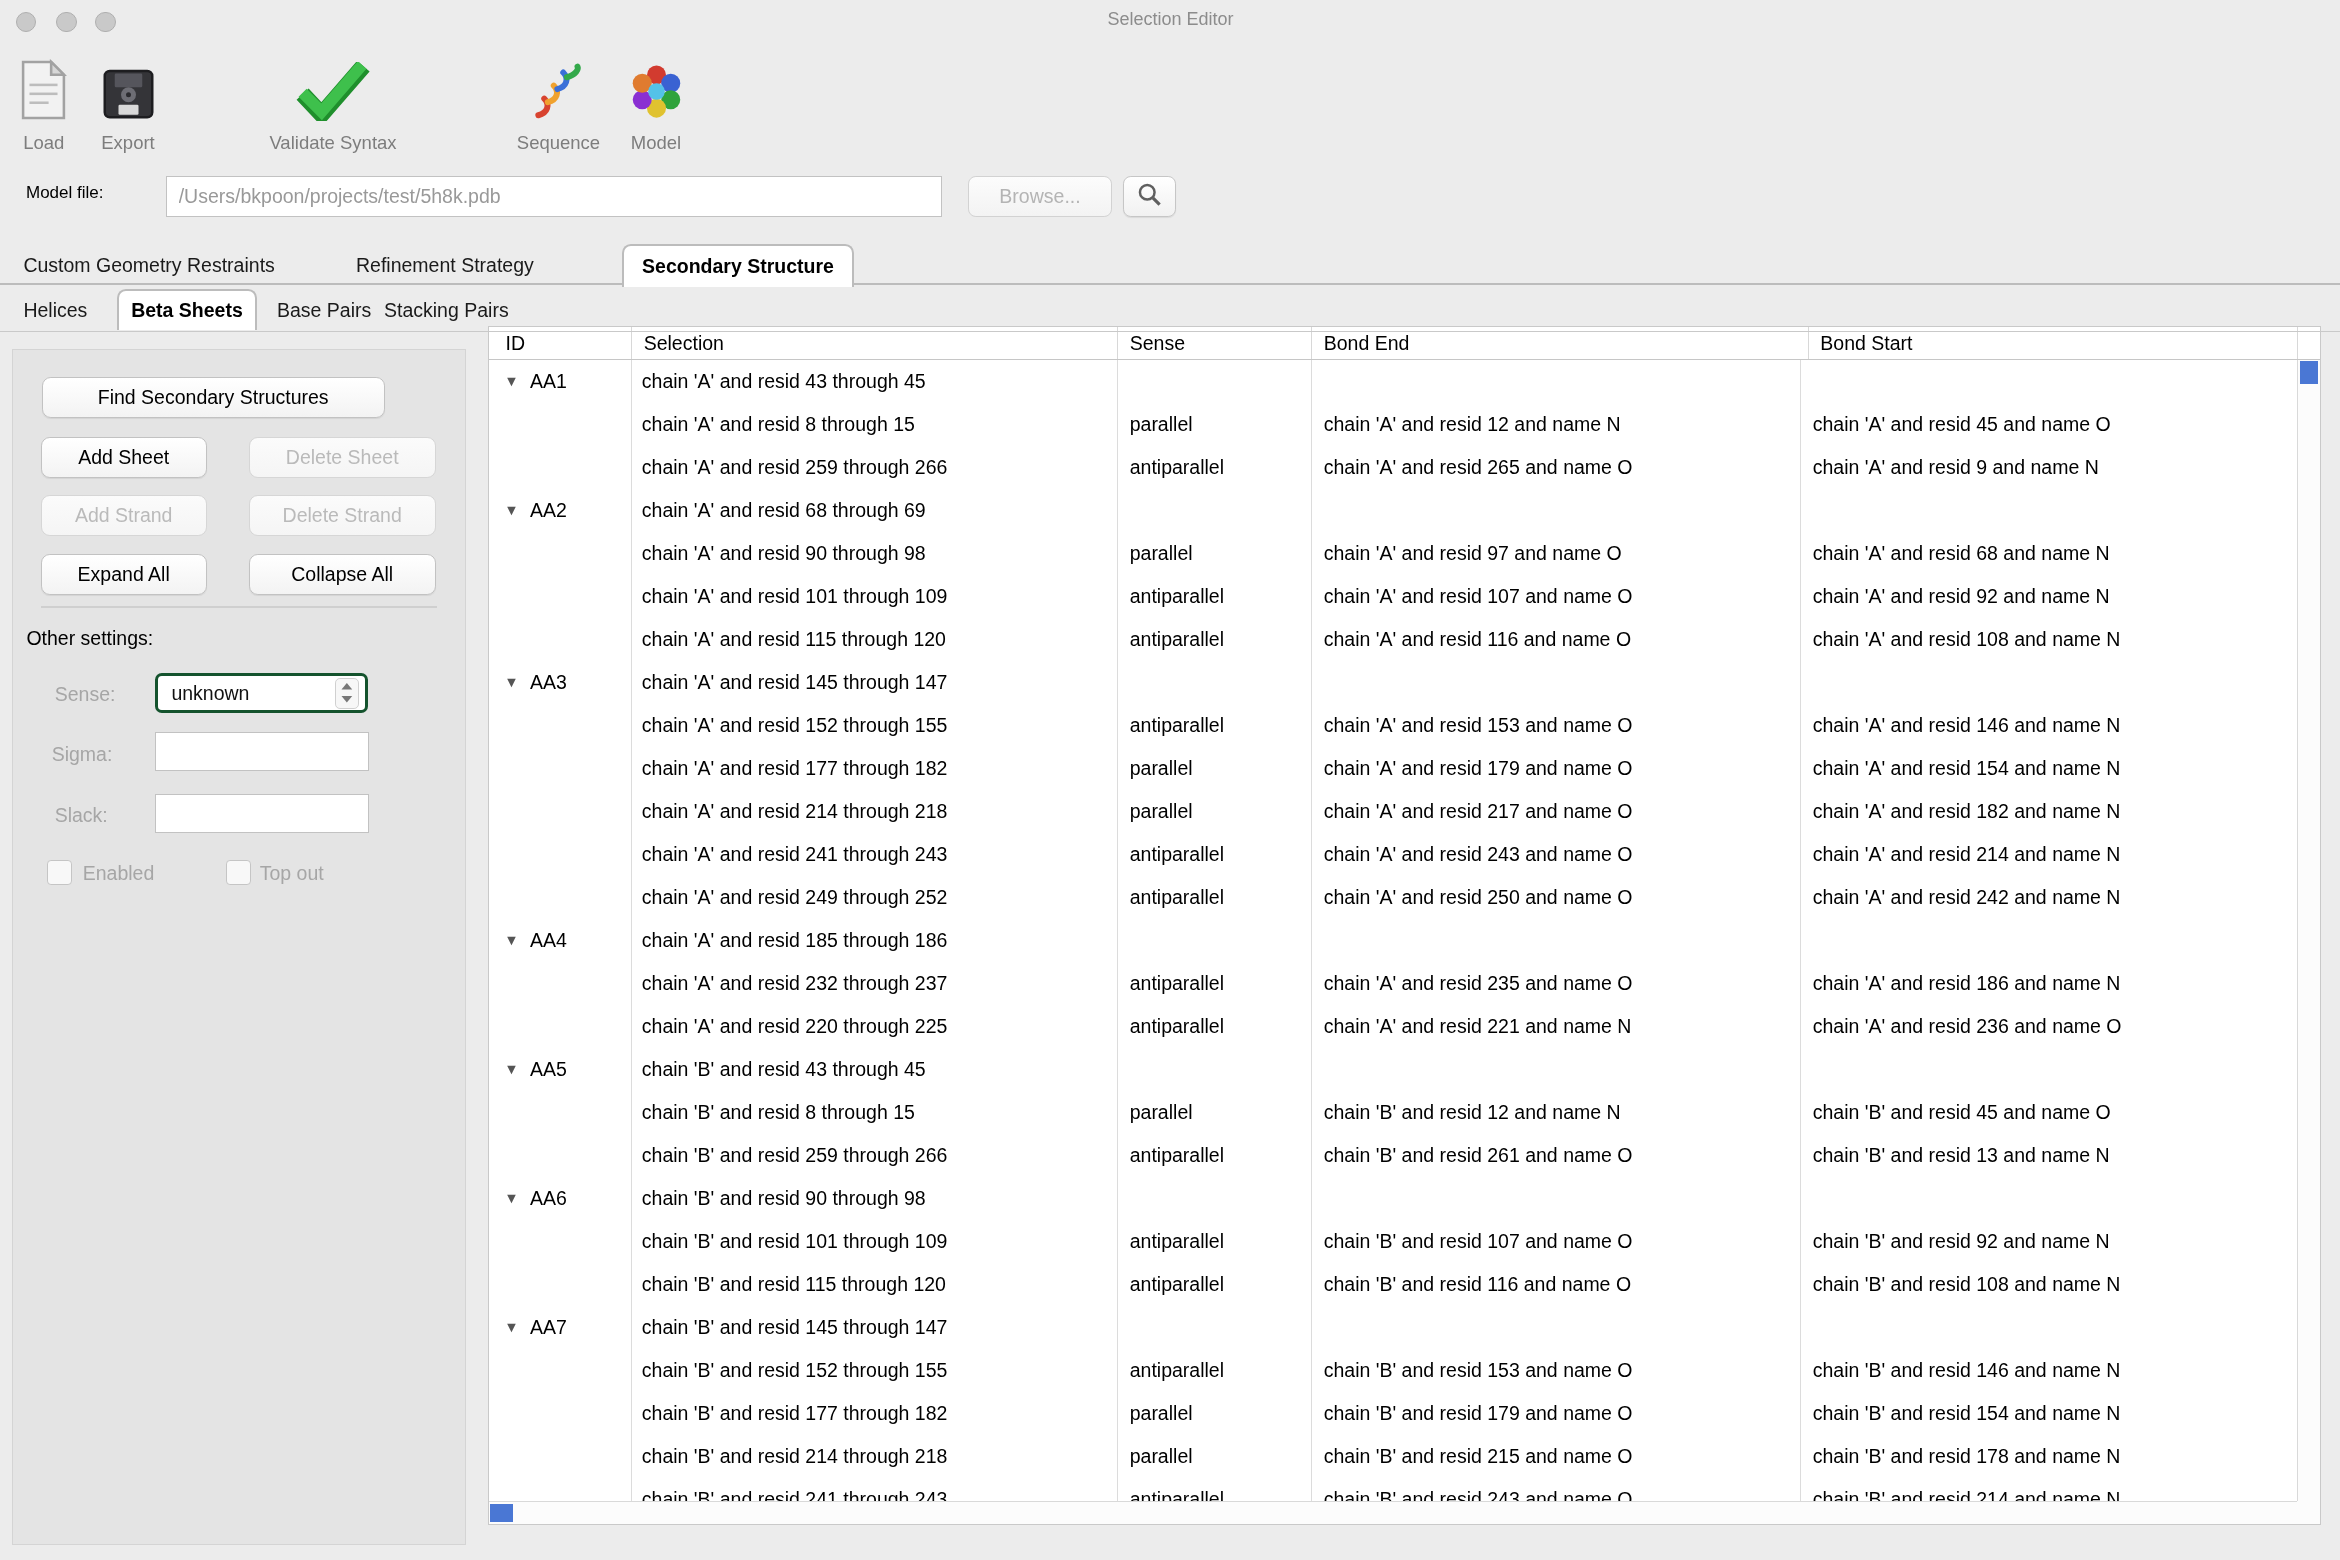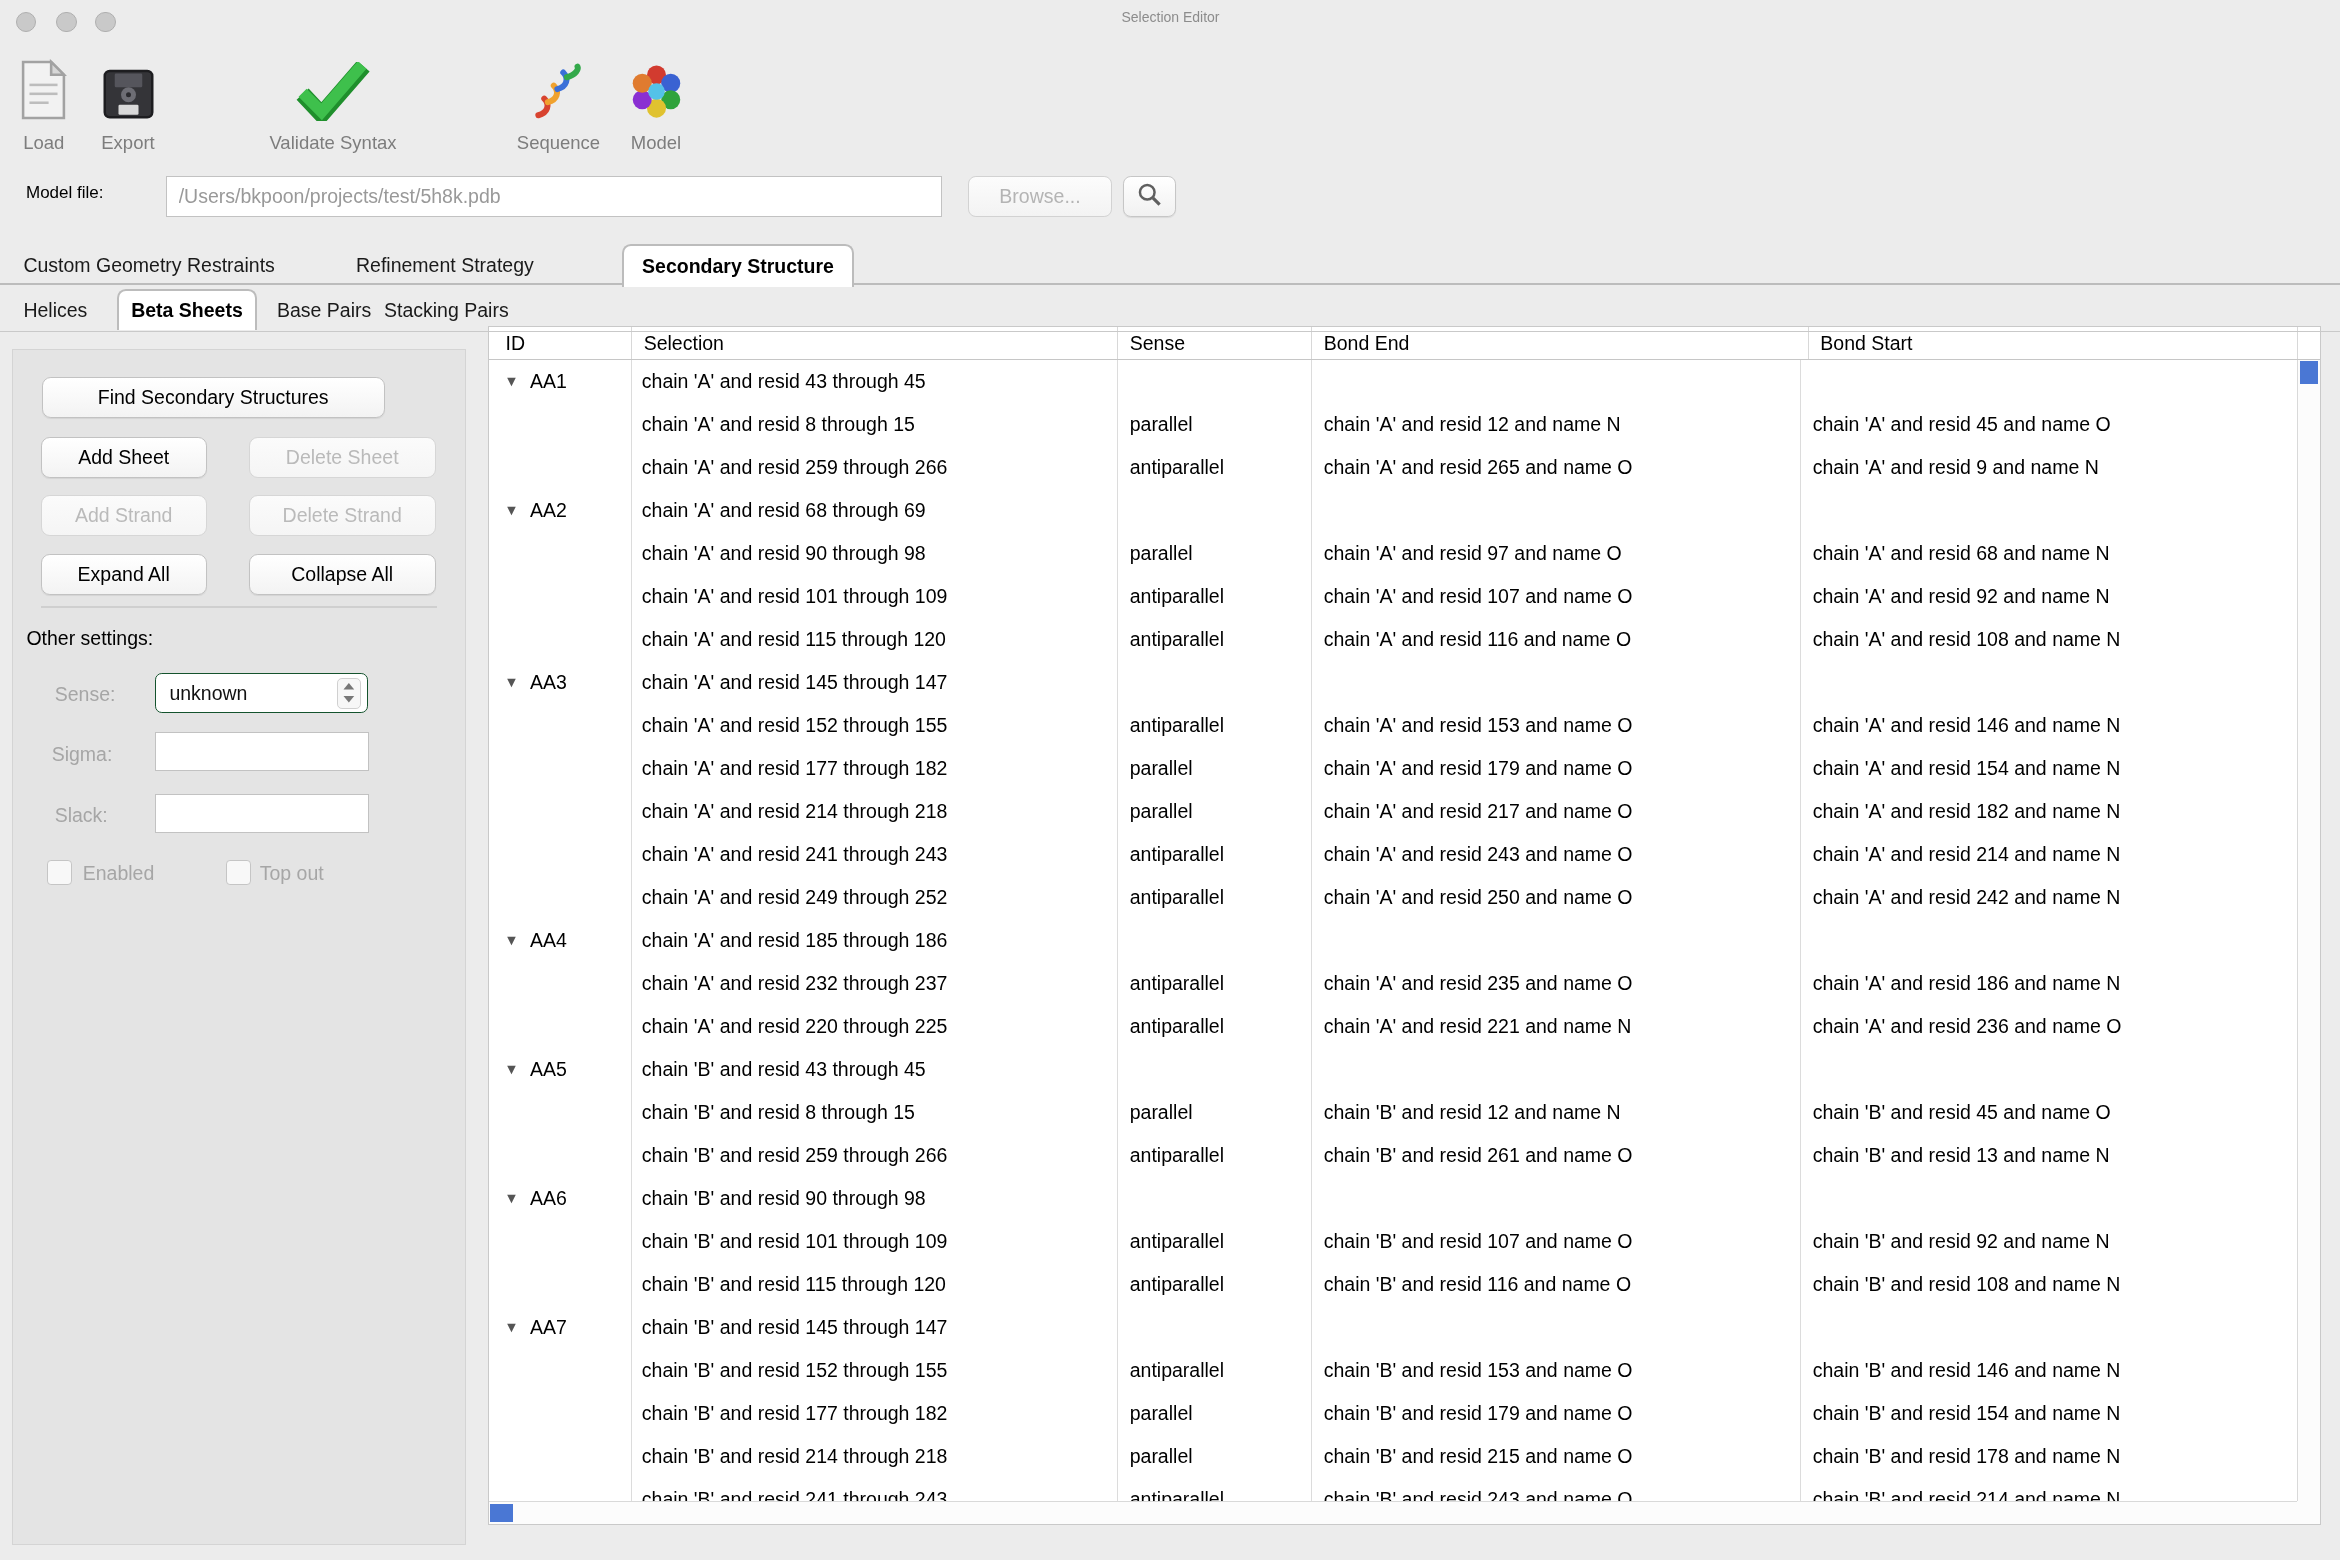--- a/index.html
+++ b/index.html
@@ -6,21 +6,21 @@
   html,body { width:2341px; height:1560px; }
   body { position:relative; overflow:hidden; background:#ececec; color:#000;
          font-family:"Liberation Sans", sans-serif; font-size:19.5px; }
 
   
   .titlebar { position:absolute; left:0; top:0; width:2341px; height:45px; }
   .traffic { position:absolute; top:11.7px; width:20.5px; height:20.5px; border-radius:50%;
              background:#c9c9c9; border:1px solid #afafaf; }
   .t-close { left:15.6px; } .t-min { left:56px; } .t-zoom { left:95px; }
   .win-title { position:absolute; left:0; top:8.8px; width:100%; text-align:center;
-               font-size:14px; color:#8c8c8c; }
+               font-size:18px; color:#8c8c8c; }
 
   
   .tb-item { position:absolute; top:47px; text-align:center; cursor:default; }
   .tb-icon { height:74px; display:flex; align-items:flex-end; justify-content:center; }
   .tb-label { margin-top:11px; font-size:18.5px; color:#7d7d7d; white-space:nowrap; }
   .tb-load { left:9.8px; width:68px; }
   .tb-export { left:90px; width:76px; }
   .tb-validate { left:254px; width:158px; }
   .tb-sequence { left:500px; width:117px; }
   .tb-model { left:612px; width:88px; }
@@ -69,21 +69,21 @@
   .b-delsh   { left:236px; top:87px;  width:187px; }
   .b-addst   { left:28px;  top:145px; width:166px; }
   .b-delst   { left:236px; top:145px; width:187px; }
   .b-expand  { left:28px;  top:204px; width:166px; }
   .b-collapse{ left:236px; top:204px; width:187px; }
   .sb-divider { position:absolute; left:28px; top:256px; width:396px; height:2px; background:#cfcfcf; }
   .sb-section { position:absolute; left:13.7px; top:277px; font-size:19.5px; color:#000; }
   .sb-label { position:absolute; font-size:19.5px; color:#a6a6a6; }
   .l-sense { left:42px; top:333px; } .l-sigma { left:39px; top:393px; } .l-slack { left:42px; top:454px; }
   .combo { position:absolute; left:142px; top:323px; width:213px; height:40px;
-           background:#fff; border:1px solid #14532d; border-radius:6.8px;
+           background:#fff; border:3px solid #14532d; border-radius:6.8px;
            display:flex; align-items:center; padding:0 5.9px 0 13.7px; }
   .combo-text { flex:1; font-size:19.5px; color:#111; }
   .combo-stepper { width:23.4px; height:31px; display:flex; align-items:center; justify-content:center;
                    border:1px solid #d0d0d0; border-radius:4.9px; background:#f7f7f7; }
   .sb-field { position:absolute; width:214px; height:39px; background:#fff;
               border:1px solid #c2c2c2; font:19.5px "Liberation Sans", sans-serif; padding:0 9.8px; }
   .f-sigma { left:142px; top:382px; } .f-slack { left:142px; top:444px; }
   .checkbox { position:absolute; width:25px; height:25px; background:#f8f8f8;
               border:1px solid #c5c5c5; border-radius:3.9px; }
   .cb-enabled { left:34px; top:510px; } .cb-topout { left:213px; top:510px; }

